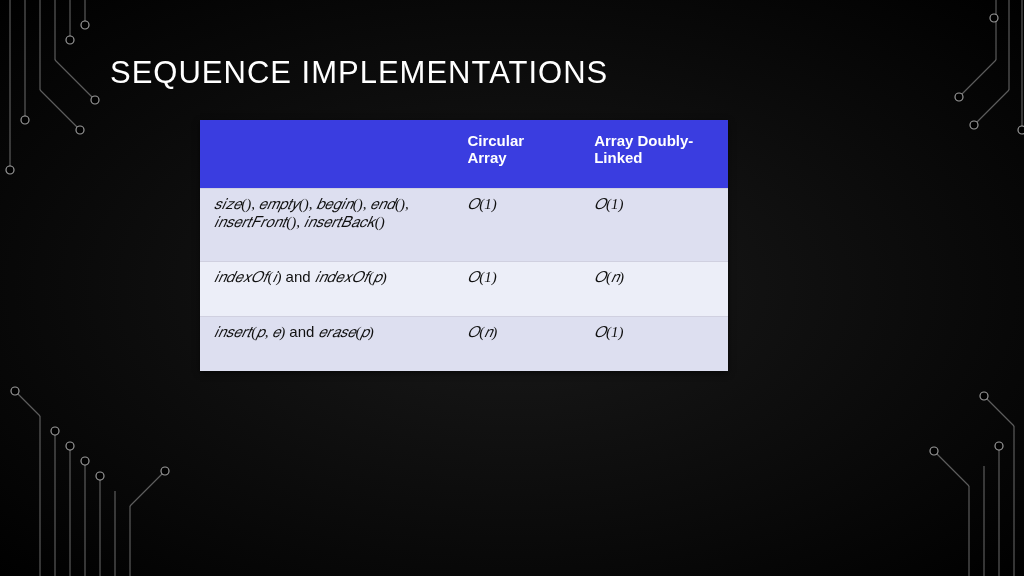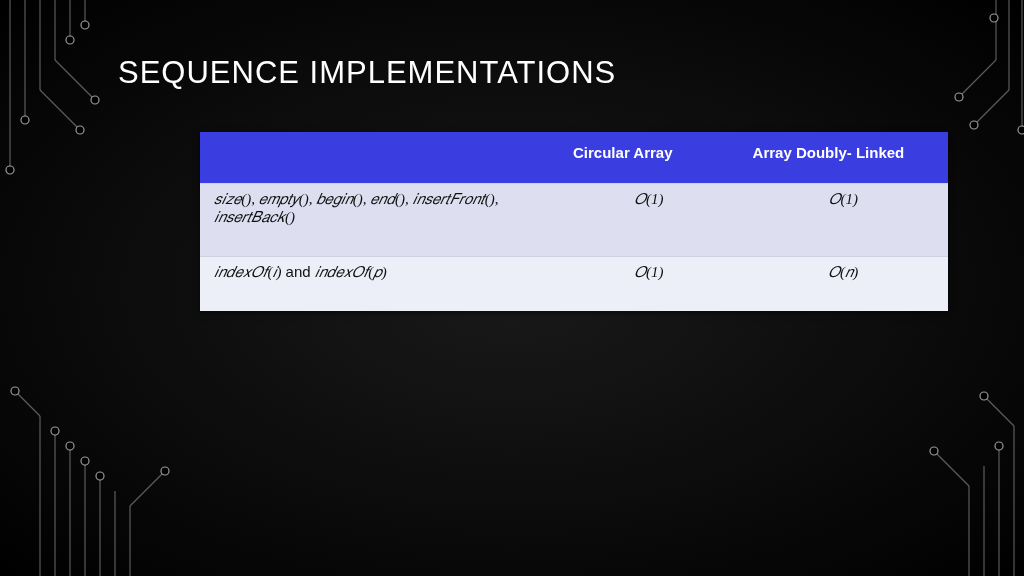--- a/index.html
+++ b/index.html
@@ -12,33 +12,32 @@
       position: relative;
       overflow: hidden;
     }
 
     .circuit { position: absolute; stroke: rgba(255,255,255,0.35); stroke-width: 1.2; fill: none; }
     .circuit circle { fill: #000; stroke: rgba(255,255,255,0.6); }
 
     .slide-title {
       position: absolute;
       top: 55px;
-      left: 118px;
+      left: 110px;
       font-size: 31px;
       font-weight: 400;
       letter-spacing: 1px;
       color: #fff;
     }
 
     .table-wrap {
       position: absolute;
       top: 120px;
       left: 200px;
-      width: 748px;
-      margin-top: 12px;
+      width: 528px;
     }
     table {
       border-collapse: collapse;
       width: 100%;
       font-size: 15px;
       box-shadow: 0 2px 6px rgba(0,0,0,0.6);
     }
     thead th {
       background: #3a3de0;
       color: #fff;
@@ -49,21 +48,21 @@
     }
     thead th:first-child { background: #3a3de0; }
     tbody td {
       color: #111;
       padding: 6px 14px 30px 14px;
       vertical-align: top;
       border-top: 1px solid #d0d0e0;
     }
     tbody tr:nth-child(odd) td { background: #dddff0; }
     tbody tr:nth-child(even) td { background: #eceef8; }
-    tbody td:nth-child(2), tbody td:nth-child(3) { text-align: center; }
+    tbody td:nth-child(2), tbody td:nth-child(3) { }
 
     .math { font-family: "Cambria Math", "Times New Roman", serif; font-style: italic; }
     .plain { font-style: normal; font-family: Liberation Sans, sans-serif; }
     thead th:first-child { width: 48%; }
     thead th:nth-child(2) { width: 24%; }
     thead th:nth-child(3) { width: 28%; }
   </style>
 </head>
 <body>
 
@@ -125,15 +124,22 @@
       <td><span class="math">𝑂(1)</span></td>
       <td><span class="math">𝑂(1)</span></td>
     </tr>
     <tr>
       <td>
         <span class="math">𝑖𝑛𝑑𝑒𝑥𝑂𝑓(𝑖)</span><span class="plain"> and </span><span class="math">𝑖𝑛𝑑𝑒𝑥𝑂𝑓(𝑝)</span>
       </td>
       <td><span class="math">𝑂(1)</span></td>
       <td><span class="math">𝑂(𝑛)</span></td>
     </tr>
+    <tr>
+      <td>
+        <span class="math">𝑖𝑛𝑠𝑒𝑟𝑡(𝑝, 𝑒)</span><span class="plain"> and </span><span class="math">𝑒𝑟𝑎𝑠𝑒(𝑝)</span>
+      </td>
+      <td><span class="math">𝑂(𝑛)</span></td>
+      <td><span class="math">𝑂(1)</span></td>
+    </tr>
   </tbody>
 </table>
 </div>
 
 </body></html>

